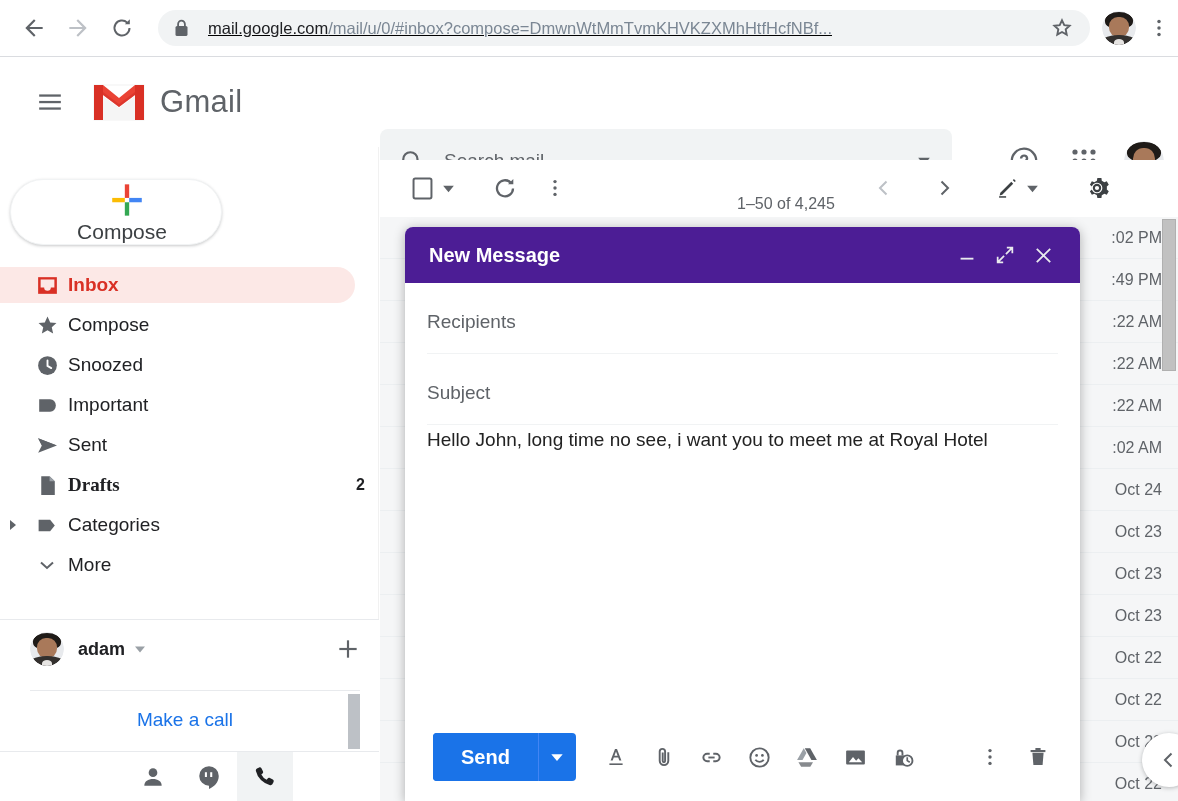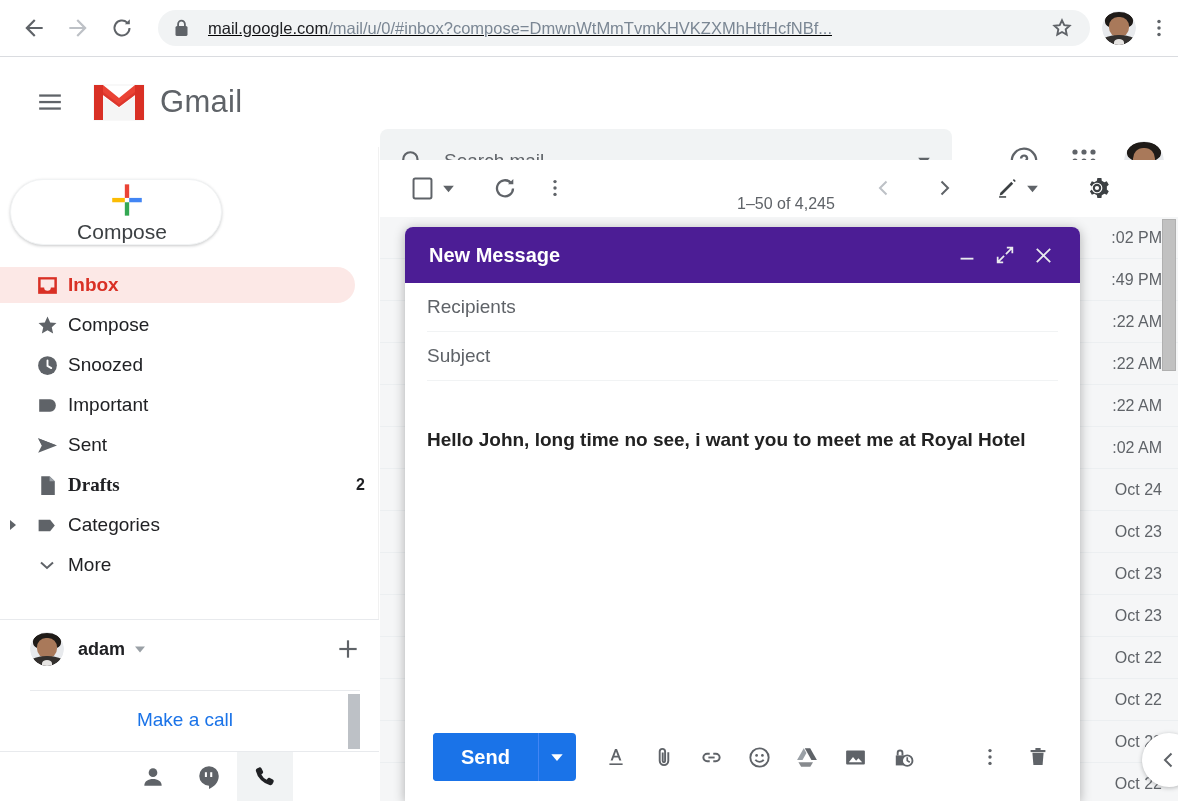--- a/index.html
+++ b/index.html
@@ -177,32 +177,31 @@
     border-radius: 8px 8px 0 0; overflow: hidden;
   }
   #compose-header {
     height: 56px; background: #4c1d95; display:flex; align-items:center;
     padding: 0 18px 0 24px; cursor: move;
   }
   #compose-title { font-size: 20px; font-weight: bold; color: #ffffff; flex: 1 1 auto; }
   .cw-btn { width: 38px; height: 38px; display:flex; align-items:center; justify-content:center;
             cursor:pointer; color: #e8eaed; }
   .compose-field {
-    height: 49px; margin: 0 22px; border-bottom: 1px solid #f1f3f4;
+    height: 63px; margin: 8px 22px; border-bottom: 1px solid #f1f3f4;
     display:flex; 
   }
   .compose-field input {
     border: none; outline: none; background: transparent; width: 100%;
     font-size: 19px; font-family: "Liberation Sans", sans-serif; color: #202124;
   }
   .compose-field input::placeholder { color: #5f6368; opacity: 1; }
   #compose-body {
     position:absolute; left: 22px; top: 200px; right: 14px; bottom: 88px;
     overflow: hidden;
-    font-weight: bold;
   }
   #compose-body-text {
     font-size: 19px; color: #222222; line-height: 1.35; outline: none;
     white-space: pre-wrap;
   }
   #compose-footer {
     position:absolute; left: 0; bottom: 0; width: 675px; height: 88px;
     background: #fff; display:flex; align-items:center; padding: 0 18px 0 28px;
   }
   #send-group { display:flex; align-items:center; height: 48px; border-radius: 4px;

